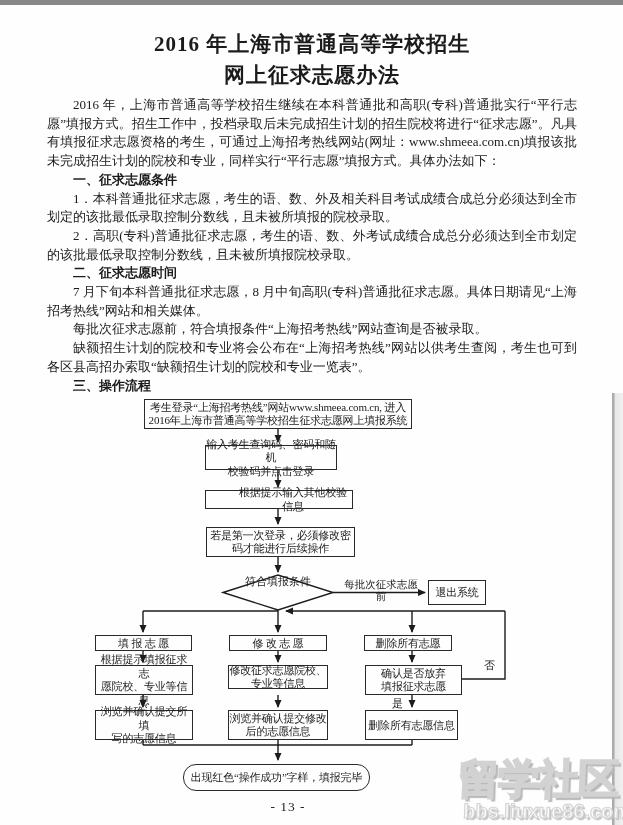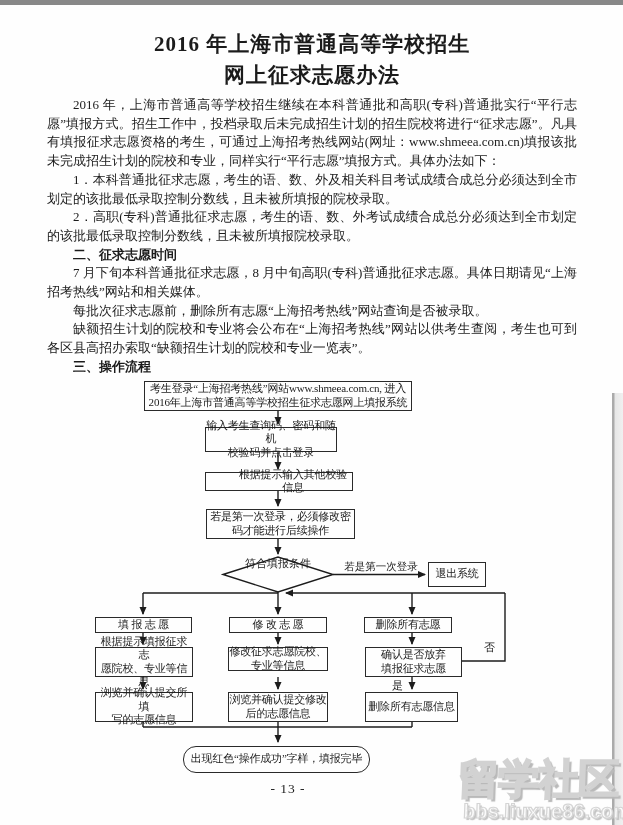--- a/index.html
+++ b/index.html
@@ -50,25 +50,26 @@
 <div class="page">
   <div class="content">
 
     <div class="title">
       <div>2016 年上海市普通高等学校招生</div>
       <div>网上征求志愿办法</div>
     </div>
 
     <div class="bodytext">
       <p>2016 年，上海市普通高等学校招生继续在本科普通批和高职(专科)普通批实行“平行志愿”填报方式。招生工作中，投档录取后未完成招生计划的招生院校将进行“征求志愿”。凡具有填报征求志愿资格的考生，可通过上海招考热线网站(网址：www.shmeea.com.cn)填报该批未完成招生计划的院校和专业，同样实行“平行志愿”填报方式。具体办法如下：</p>
+      <p class="heading">一、征求志愿条件</p>
       <p>1．本科普通批征求志愿，考生的语、数、外及相关科目考试成绩合成总分必须达到全市划定的该批最低录取控制分数线，且未被所填报的院校录取。</p>
       <p>2．高职(专科)普通批征求志愿，考生的语、数、外考试成绩合成总分必须达到全市划定的该批最低录取控制分数线，且未被所填报院校录取。</p>
       <p class="heading">二、征求志愿时间</p>
       <p>7 月下旬本科普通批征求志愿，8 月中旬高职(专科)普通批征求志愿。具体日期请见“上海招考热线”网站和相关媒体。</p>
-      <p>每批次征求志愿前，删除所有志愿“上海招考热线”网站查询是否被录取。</p>
+      <p>每批次征求志愿前，符合填报条件“上海招考热线”网站查询是否被录取。</p>
       <p>缺额招生计划的院校和专业将会公布在“上海招考热线”网站以供考生查阅，考生也可到各区县高招办索取“缺额招生计划的院校和专业一览表”。</p>
       <p class="heading">三、操作流程</p>
     </div>
   </div>
 
   <div class="flow">
     <svg class="wires" width="623" height="424" viewBox="0 0 623 424">
       <defs>
         <marker id="ah" markerWidth="9" markerHeight="8" refX="7" refY="3.5" orient="auto" markerUnits="userSpaceOnUse">
           <path d="M0,0 L8,3.5 L0,7 z" fill="#1c1c1c"></path>
@@ -102,21 +103,21 @@
 
     <div class="fbox" style="left:144px;top:4px;width:268px;height:30px;">考生登录“上海招考热线”网站www.shmeea.com.cn, 进入
 2016年上海市普通高等学校招生征求志愿网上填报系统</div>
     <div class="fbox" style="left:205px;top:50px;width:132px;height:25px;">输入考生查询码、密码和随机
 校验码并点击登录</div>
     <div class="fbox" style="left:205px;top:95px;width:148px;height:19px;padding-left:28px;">根据提示输入其他校验信息</div>
     <div class="fbox" style="left:206px;top:132px;width:149px;height:30px;">若是第一次登录，必须修改密
 码才能进行后续操作</div>
 
     <div class="flabel" style="left:223px;top:180px;width:110px;text-align:center;">符合填报条件</div>
-    <div class="flabel" style="left:341px;top:184px;width:80px;text-align:center;font-size:10.5px;">若是第一次登录</div>
+    <div class="flabel" style="left:341px;top:184px;width:80px;text-align:center;font-size:10.5px;">每批次征求志愿前</div>
     <div class="fbox" style="left:428px;top:185px;width:58px;height:25px;">退出系统</div>
 
     <div class="fbox" style="left:95px;top:240px;width:97px;height:16px;">填 报 志 愿</div>
     <div class="fbox" style="left:229px;top:240px;width:98px;height:16px;">修 改 志 愿</div>
     <div class="fbox" style="left:364px;top:240px;width:88px;height:16px;">删除所有志愿</div>
 
     <div class="fbox" style="left:95px;top:270px;width:98px;height:30px;">根据提示填报征求志
 愿院校、专业等信息</div>
     <div class="fbox" style="left:228px;top:270px;width:100px;height:24px;">修改征求志愿院校、
 专业等信息</div>

